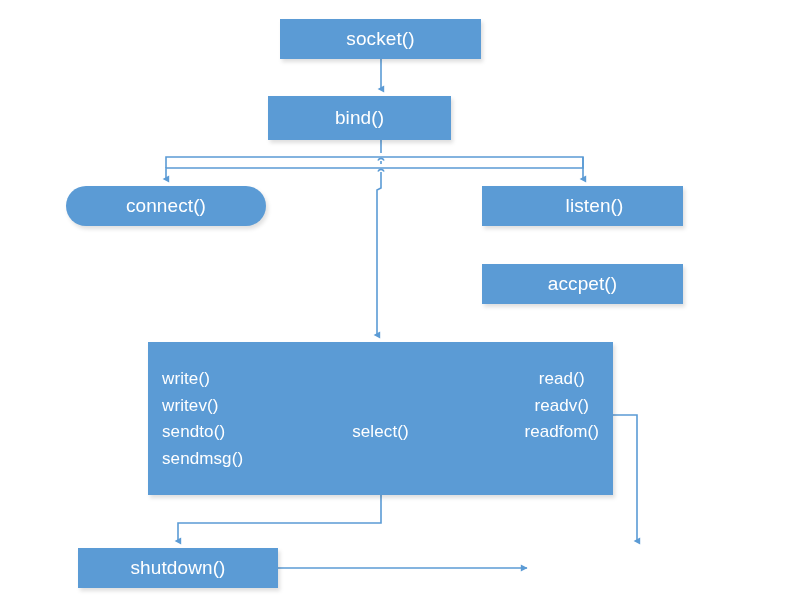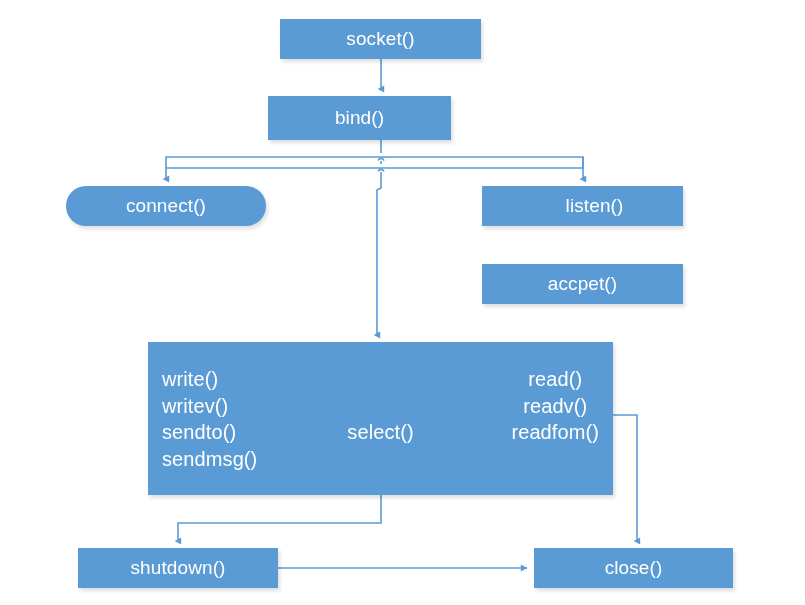--- a/index.html
+++ b/index.html
@@ -40,21 +40,21 @@
     line-height: 1.1;
   }
   
   #io-node {
     display: block;
     padding: 0;
   }
   .io-col {
     position: absolute;
     color: #ffffff;
-    font-size: 20px;
+    font-size: 17px;
     line-height: 26.5px;
   }
   .io-col-left { left: 14px; top: 24px; text-align: left; }
   .io-col-mid  { left: 0; right: 0; top: 77px; text-align: center; }
   .io-col-right{ right: 14px; top: 24px; text-align: center; }
   .io-col div { white-space: nowrap; }
 </style>
 </head>
 <body>
 
@@ -129,17 +129,14 @@
       <div>read()</div>
       <div>readv()</div>
       <div>readfom()</div>
     </div>
   </div>
 
   <div class="node" id="node-shutdown" style="left:78px; top:548px; width:200px; height:40px;">
     <span class="node-label">shutdown()</span>
   </div>
 
-  <div class="node" id="node-close" style="left:534px; top:548px; width:199px; height:40px;">
-    <span class="node-label">close()</span>
-  </div>
 
 </div>
 
 </body></html>

